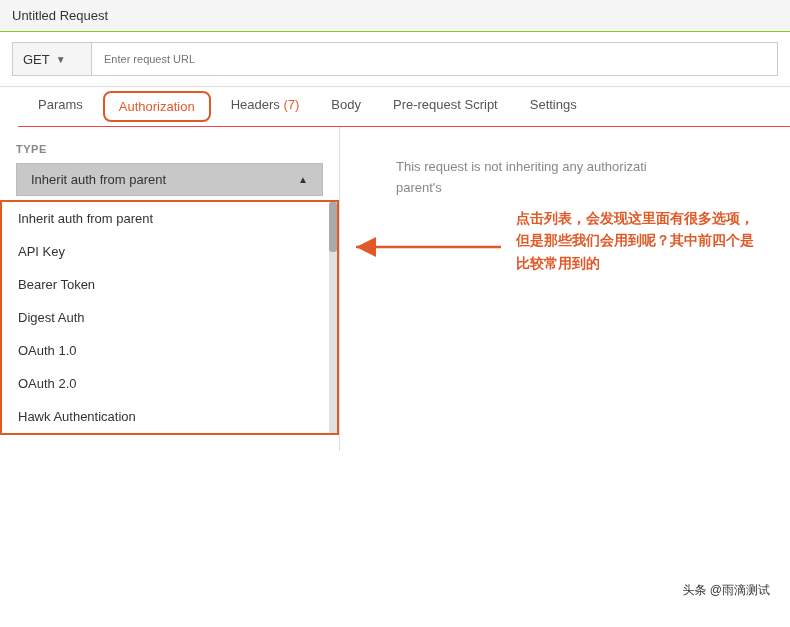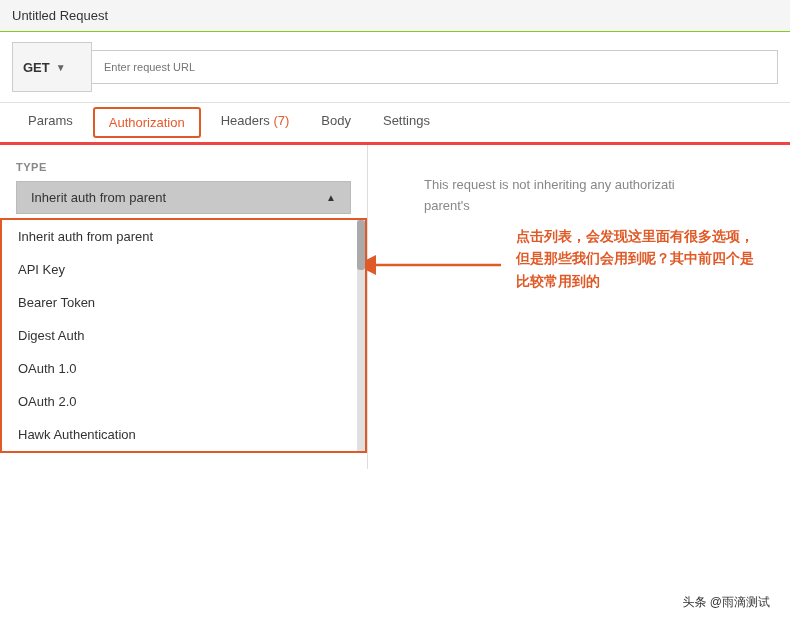--- a/index.html
+++ b/index.html
@@ -32,24 +32,24 @@
     }
 
     .method-select {
       display: flex;
       align-items: center;
       background: #f5f5f5;
       border: 1px solid #ccc;
       padding: 6px 10px;
       cursor: pointer;
       font-size: 13px;
-      font-weight: bold;
+      font-weight: normal;
       color: #333;
       min-width: 80px;
-      height: 50px;
+      height: 34px;
     }
 
     .method-select .arrow {
       margin-left: 6px;
       font-size: 10px;
       color: #666;
     }
 
     .url-input {
       flex: 1;
@@ -58,56 +58,57 @@
       padding: 6px 12px;
       font-size: 11px;
       color: #999;
       height: 34px;
       outline: none;
     }
 
     
     .tabs {
       display: flex;
-      border-bottom: 3px solid #ef4444;
+      border-bottom: 1px solid #ef4444;
       background: #fff;
-      padding: 0 12px;
+      padding: 0 4px;
+      margin-left: 18px;
     }
 
     .tab {
       padding: 10px 16px;
       cursor: pointer;
       font-size: 13px;
       color: #555;
       border: none;
       background: none;
       position: relative;
     }
 
     .tab.active {
       color: #e8592a;
       border: 2px solid #e05a28;
-      border-radius: 3px;
+      border-radius: 8px;
       margin: 4px 4px;
       padding: 6px 14px;
     }
 
     .tab .badge {
       color: #e8592a;
     }
 
     
     .content {
       display: flex;
       position: relative;
     }
 
     
     .left-panel {
-      width: 368px;
+      width: 340px;
       border-right: 1px solid #ddd;
       padding: 16px 0;
     }
 
     .type-label {
       font-size: 11px;
       font-weight: bold;
       color: #888;
       padding: 0 16px 8px 16px;
       letter-spacing: 0.5px;
@@ -231,20 +232,23 @@
     <span>Params</span>
   </div>
   <div class="tab active">
     <span>Authorization</span>
   </div>
   <div class="tab">
     <span>Headers <span class="badge">(7)</span></span>
   </div>
   <div class="tab">
     <span>Body</span>
+  </div>
+  <div class="tab">
+    <span>Pre-request Script</span>
   </div>
   <div class="tab">
     <span>Settings</span>
   </div>
 </div>
 
 <div class="content">
 
   <div class="left-panel">
     <div class="type-label">TYPE</div>
@@ -287,15 +291,15 @@
             </marker>
           </defs>
           <line x1="155" y1="30" x2="10" y2="30" stroke="#e05a28" stroke-width="2.5" marker-end="url(#arrowhead)"></line>
         </svg>
         <div class="annotation-text">点击列表，会发现这里面有很多选项，<br>但是那些我们会用到呢？其中前四个是<br>比较常用到的</div>
       </div>
     </div>
   </div>
 </div>
 
-<div class="footer" style="position: fixed; bottom: 16px; right: 20px;">
+<div class="footer" style="position: fixed; bottom: 28px; right: 20px;">
   <span>头条 @雨滴测试</span>
 </div>
 
 </body></html>

